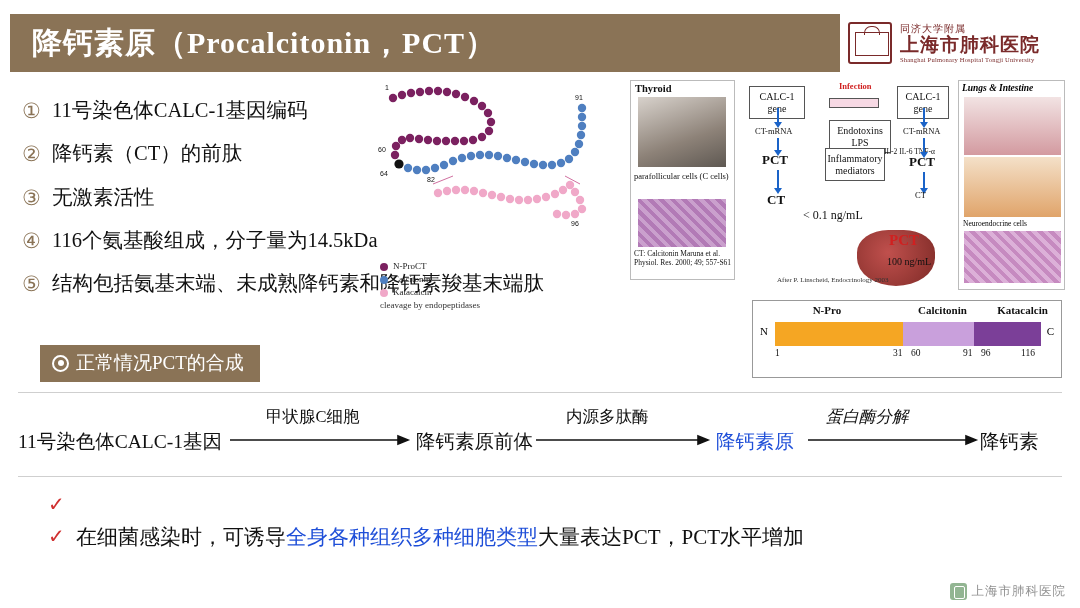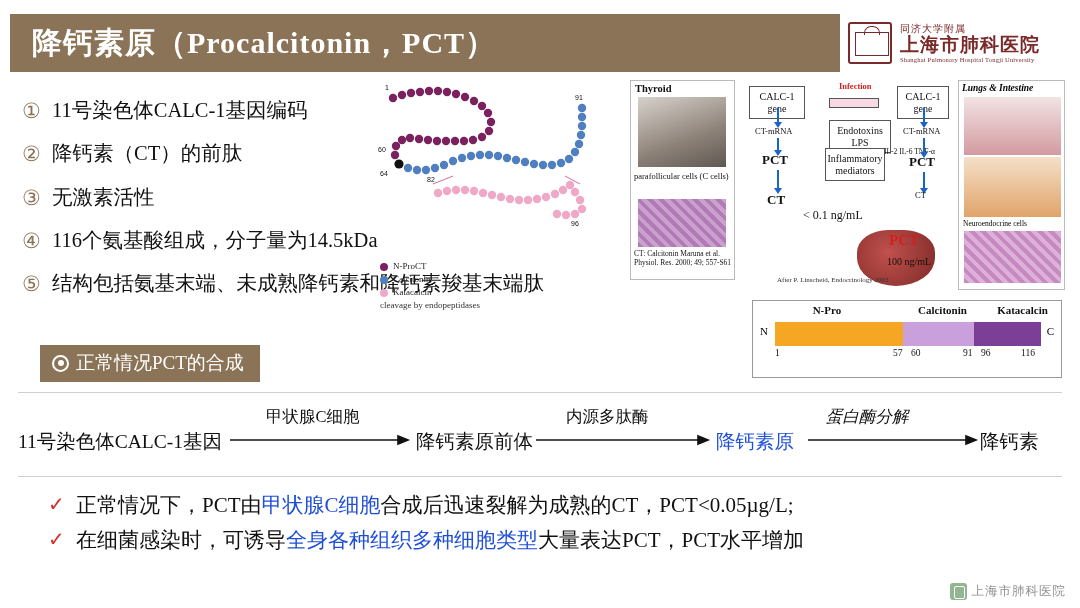--- a/index.html
+++ b/index.html
@@ -369,21 +369,21 @@
     </div>
     <div class="dom-n">N</div>
     <div class="dom-c">C</div>
     <div class="dom-bar">
       <div class="seg-npro"></div>
       <div class="seg-cal"></div>
       <div class="seg-kat"></div>
     </div>
     <div class="dom-ticks">
       <span style="left:0px;">1</span>
-      <span style="left:118px;">57</span>
+      <span style="left:118px;">31</span>
       <span style="left:136px;">60</span>
       <span style="left:188px;">91</span>
       <span style="left:206px;">96</span>
       <span style="left:246px;">116</span>
     </div>
   </div>
 
   <div class="hr-top"></div>
   <div class="flow">
     <svg class="flow-line" viewBox="0 0 1044 70">
@@ -402,23 +402,20 @@
     <div class="flow-label" style="left:548px; top:6px;">内源多肽酶</div>
     <div class="flow-item flow-blue" style="left:698px; top:28px;">降钙素原</div>
     <div class="flow-label" style="left:808px; top:6px;font-style:italic;">蛋白酶分解</div>
     <div class="flow-item" style="left:962px; top:28px;">降钙素</div>
   </div>
   <div class="hr-bot"></div>
 
   <div class="bullets">
     <div class="b-row">
       <div class="check">✓</div>
-      <div class="b-text">
-        <span>正常情况下，PCT由</span><span class="blue">甲状腺C细胞</span><span>合成后迅速裂解为成熟的CT，PCT&lt;0.05µg/L;</span>
-      </div>
     </div>
     <div class="b-row">
       <div class="check">✓</div>
       <div class="b-text">
         <span>在细菌感染时，可诱导</span><span class="blue">全身各种组织多种细胞类型</span><span>大量表达PCT，PCT水平增加</span>
       </div>
     </div>
   </div>
 
   <div class="wm">

